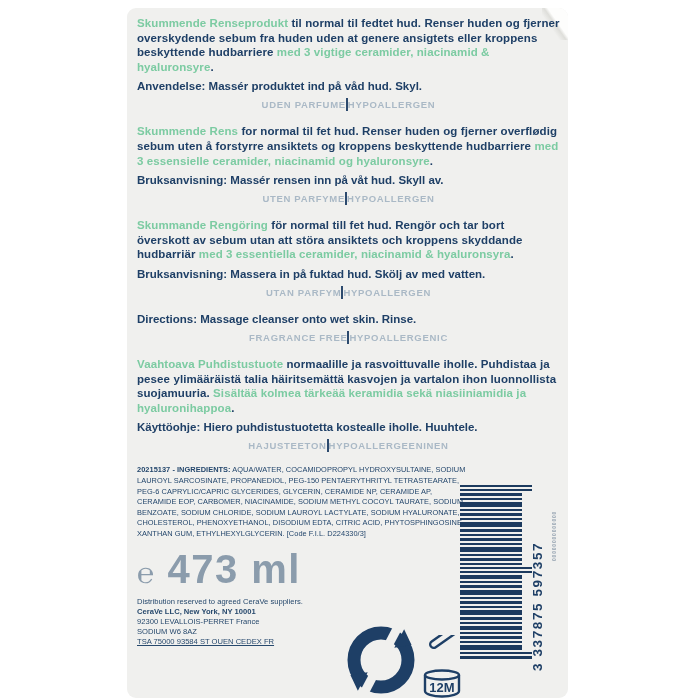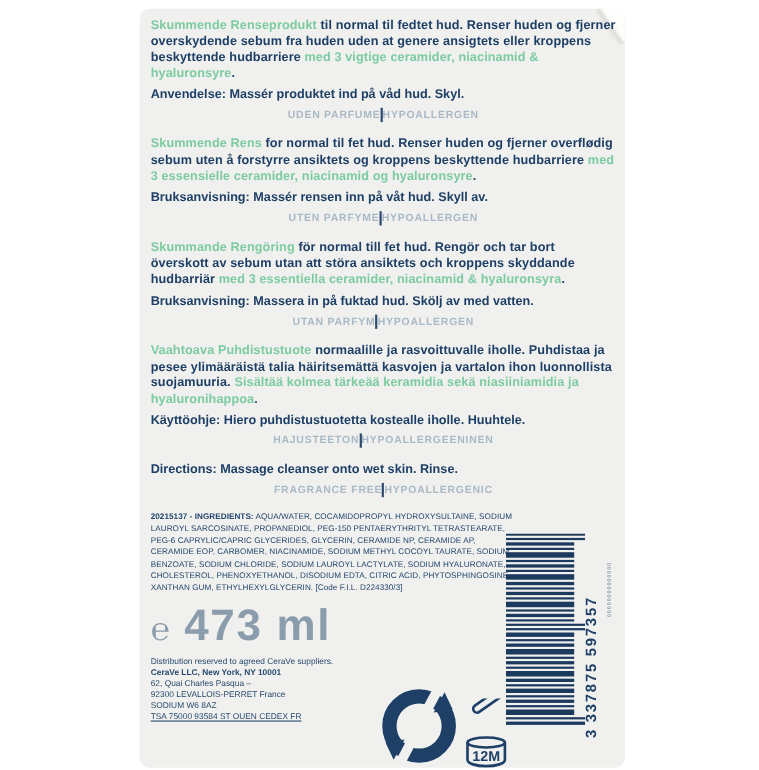--- a/index.html
+++ b/index.html
@@ -86,50 +86,49 @@
       <p class="intro"><span class="green">Skummande Rengöring</span><span> för normal till fet hud. Rengör och tar bort överskott av sebum utan att störa ansiktets och kroppens skyddande hudbarriär </span><span class="green">med 3 essentiella ceramider, niacinamid &amp; hyaluronsyra</span><span>.</span></p>
       <p class="usage"><span class="ing-label">Bruksanvisning:</span><span> Massera in på fuktad hud. Skölj av med vatten.</span></p>
       <div class="tags">
           <span>UTAN PARFYM</span>
           <span class="tag-divider"></span>
           <span>HYPOALLERGEN</span>
         </div>
     </section>
 
     <section>
+      <p class="usage"><span class="ing-label">Directions:</span><span> Massage cleanser onto wet skin. Rinse.</span></p>
+      <div class="tags">
+          <span>FRAGRANCE FREE</span>
+          <span class="tag-divider"></span>
+          <span>HYPOALLERGENIC</span>
+        </div>
+    </section>
+
+    <section>
       <p class="intro"><span class="green">Vaahtoava Puhdistustuote</span><span> normaalille ja rasvoittuvalle iholle. Puhdistaa ja pesee ylimääräistä talia häiritsemättä kasvojen ja vartalon ihon luonnollista suojamuuria. </span><span class="green">Sisältää kolmea tärkeää keramidia sekä niasiiniamidia ja hyaluronihappoa</span><span>.</span></p>
       <p class="usage"><span class="ing-label">Käyttöohje:</span><span> Hiero puhdistustuotetta kostealle iholle. Huuhtele.</span></p>
       <div class="tags">
           <span>HAJUSTEETON</span>
           <span class="tag-divider"></span>
           <span>HYPOALLERGEENINEN</span>
-        </div>
-    </section>
-
-    <section>
-      <p class="usage"><span class="ing-label">Directions:</span><span> Massage cleanser onto wet skin. Rinse.</span></p>
-      <div class="tags">
-          <span>FRAGRANCE FREE</span>
-          <span class="tag-divider"></span>
-          <span>HYPOALLERGENIC</span>
         </div>
     </section>
 
 
     <p class="ingredients"><span class="ing-label">20215137 - INGREDIENTS:</span> <span>AQUA/WATER, COCAMIDOPROPYL HYDROXYSULTAINE, SODIUM LAUROYL SARCOSINATE, PROPANEDIOL, PEG-150 PENTAERYTHRITYL TETRASTEARATE, PEG-6 CAPRYLIC/CAPRIC GLYCERIDES, GLYCERIN, CERAMIDE NP, CERAMIDE AP, CERAMIDE EOP, CARBOMER, NIACINAMIDE, SODIUM METHYL COCOYL TAURATE, SODIUM BENZOATE, SODIUM CHLORIDE, SODIUM LAUROYL LACTYLATE, SODIUM HYALURONATE, CHOLESTEROL, PHENOXYETHANOL, DISODIUM EDTA, CITRIC ACID, PHYTOSPHINGOSINE, XANTHAN GUM, ETHYLHEXYLGLYCERIN. [Code F.I.L. D224330/3]</span></p>
 
     <div class="volume">
       <span class="e-mark">℮</span>
       <span class="vol-value">473 ml</span>
     </div>
 
     <div class="address">
       <div>Distribution reserved to agreed CeraVe suppliers.</div>
       <div class="addr-bold">CeraVe LLC, New York, NY 10001</div>
-      <div>62, Quai Charles Pasqua –</div>
       <div>92300 LEVALLOIS-PERRET France</div>
       <div>SODIUM W6 8AZ</div>
       <div class="addr-underline">TSA 75000 93584 ST OUEN CEDEX FR</div>
 
     </div>
   </div>
 
   <div class="barcode">
     <svg width="72" height="176" viewBox="0 0 72 176">
       <g fill="#1c3a5e">

